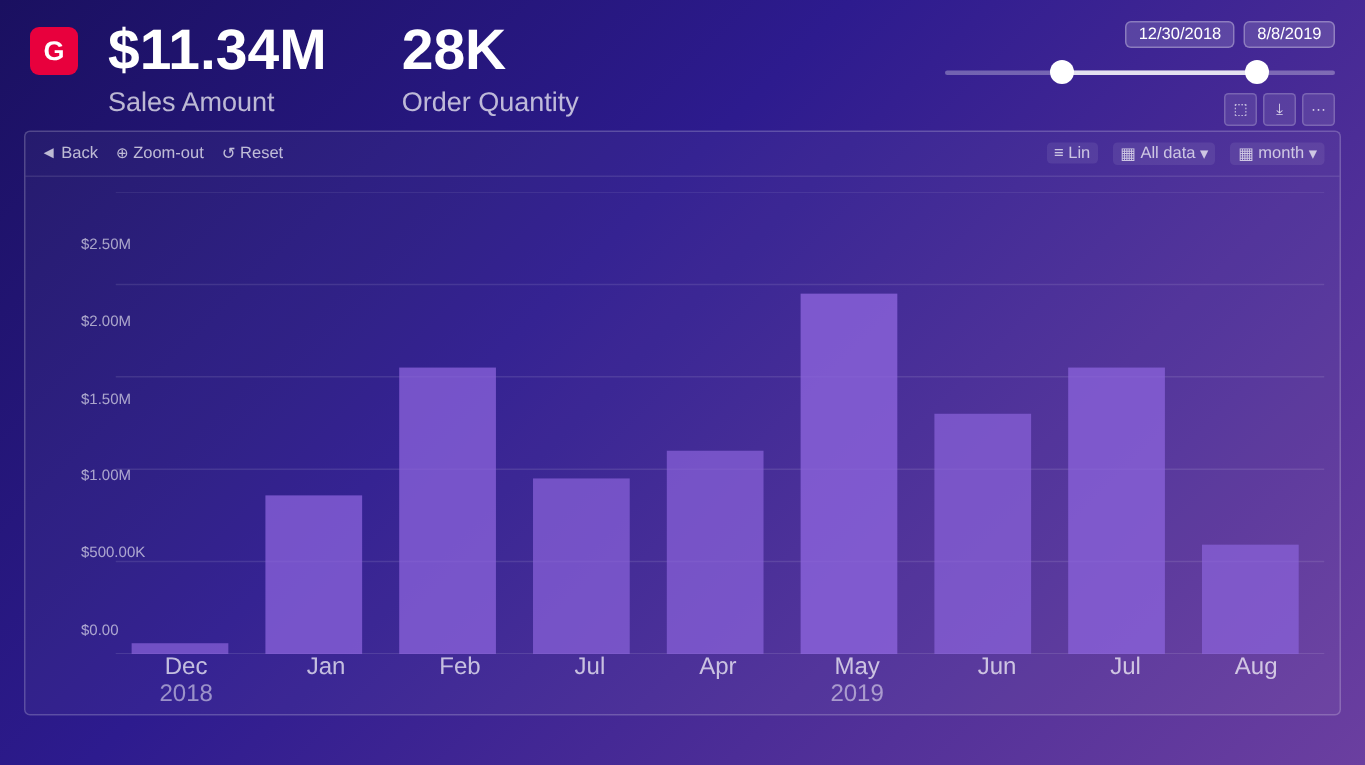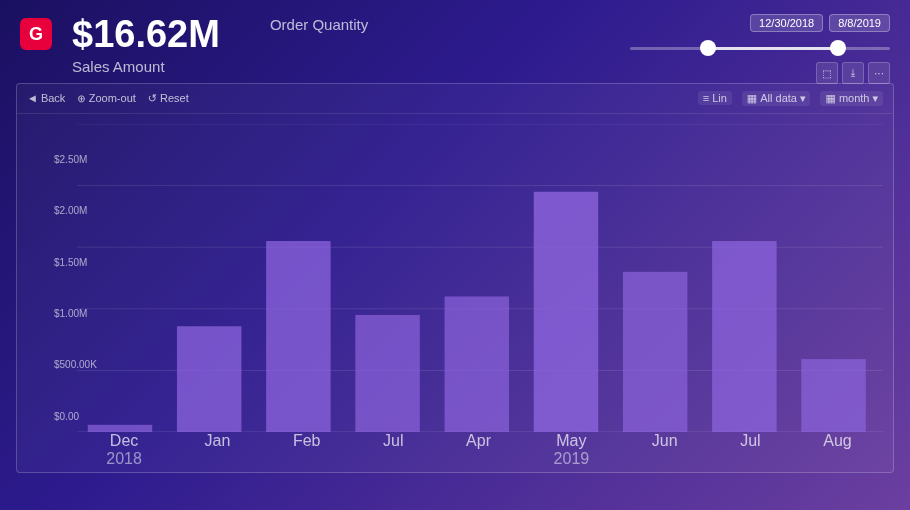--- a/index.html
+++ b/index.html
@@ -41,21 +41,21 @@
       flex: 1;
     }
     .kpi-item {}
     .kpi-value {
       font-size: 38px;
       font-weight: 700;
       line-height: 1.1;
       color: #fff;
     }
     .kpi-label {
-      font-size: 15px;
+      font-size: 18px;
       color: rgba(255,255,255,0.7);
       margin-top: 2px;
     }
 
     
     .date-slider-area {
       position: absolute;
       right: 20px;
       top: 14px;
       display: flex;
@@ -223,25 +223,26 @@
   </style>
 </head>
 <body>
 
 <div class="header">
   <div class="logo">G</div>
 
   <div class="kpi-group">
 
     <div class="kpi-item">
-      <div class="kpi-value">$16.62M</div>
+      <div class="kpi-value">$11.34M</div>
       <div class="kpi-label">Sales Amount</div>
     </div>
 
     <div class="kpi-item">
+      <div class="kpi-value">28K</div>
       <div class="kpi-label">Order Quantity</div>
     </div>
 
   </div>
 
   <div class="date-slider-area">
     <div class="date-range-bar">
       <div class="date-pill">12/30/2018</div>
       <div class="date-pill">8/8/2019</div>
     </div>

